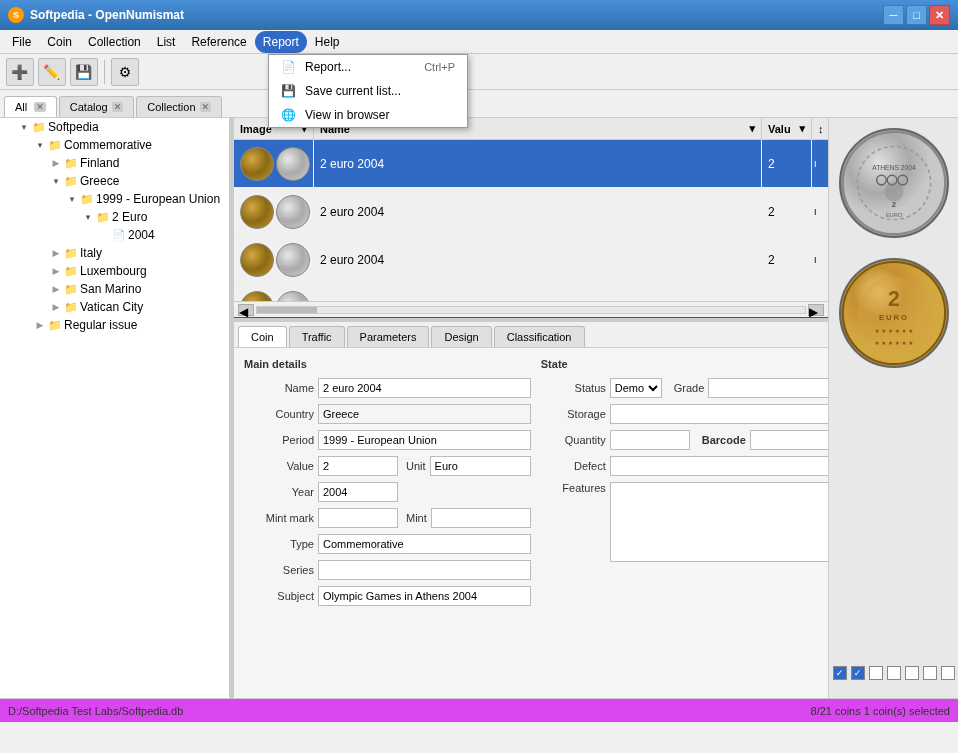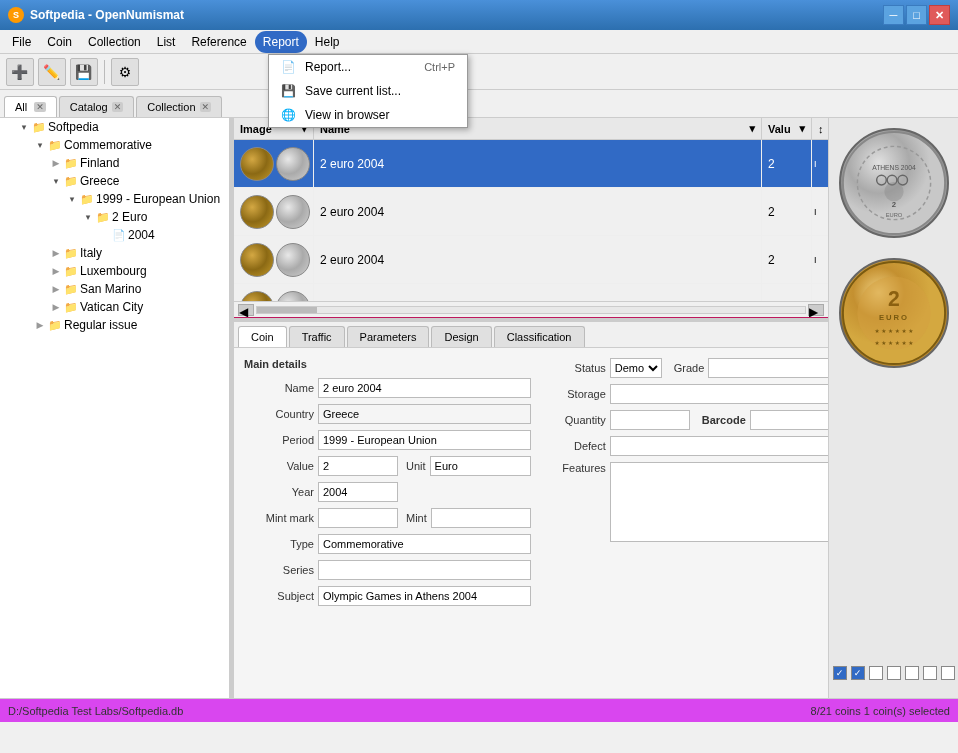--- a/index.html
+++ b/index.html
@@ -664,20 +664,21 @@
             <span class="form-label">Series</span>
             <input class="form-input" type="text" style="">
           </div>
           <div class="form-row">
             <span class="form-label">Subject</span>
             <input class="form-input" type="text" value="Olympic Games in Athens 2004" style="">
           </div>
         </div>
 
         <div class="detail-right">
+          <div class="section-title">State</div>
 
           <div class="state-row">
             <span class="state-label">Status</span>
             <select class="state-select">
               <option>Demo</option>
             </select>
             <span class="grade-label">Grade</span>
             <input class="state-input" type="text" style="">
           </div>
           <div class="state-row">

